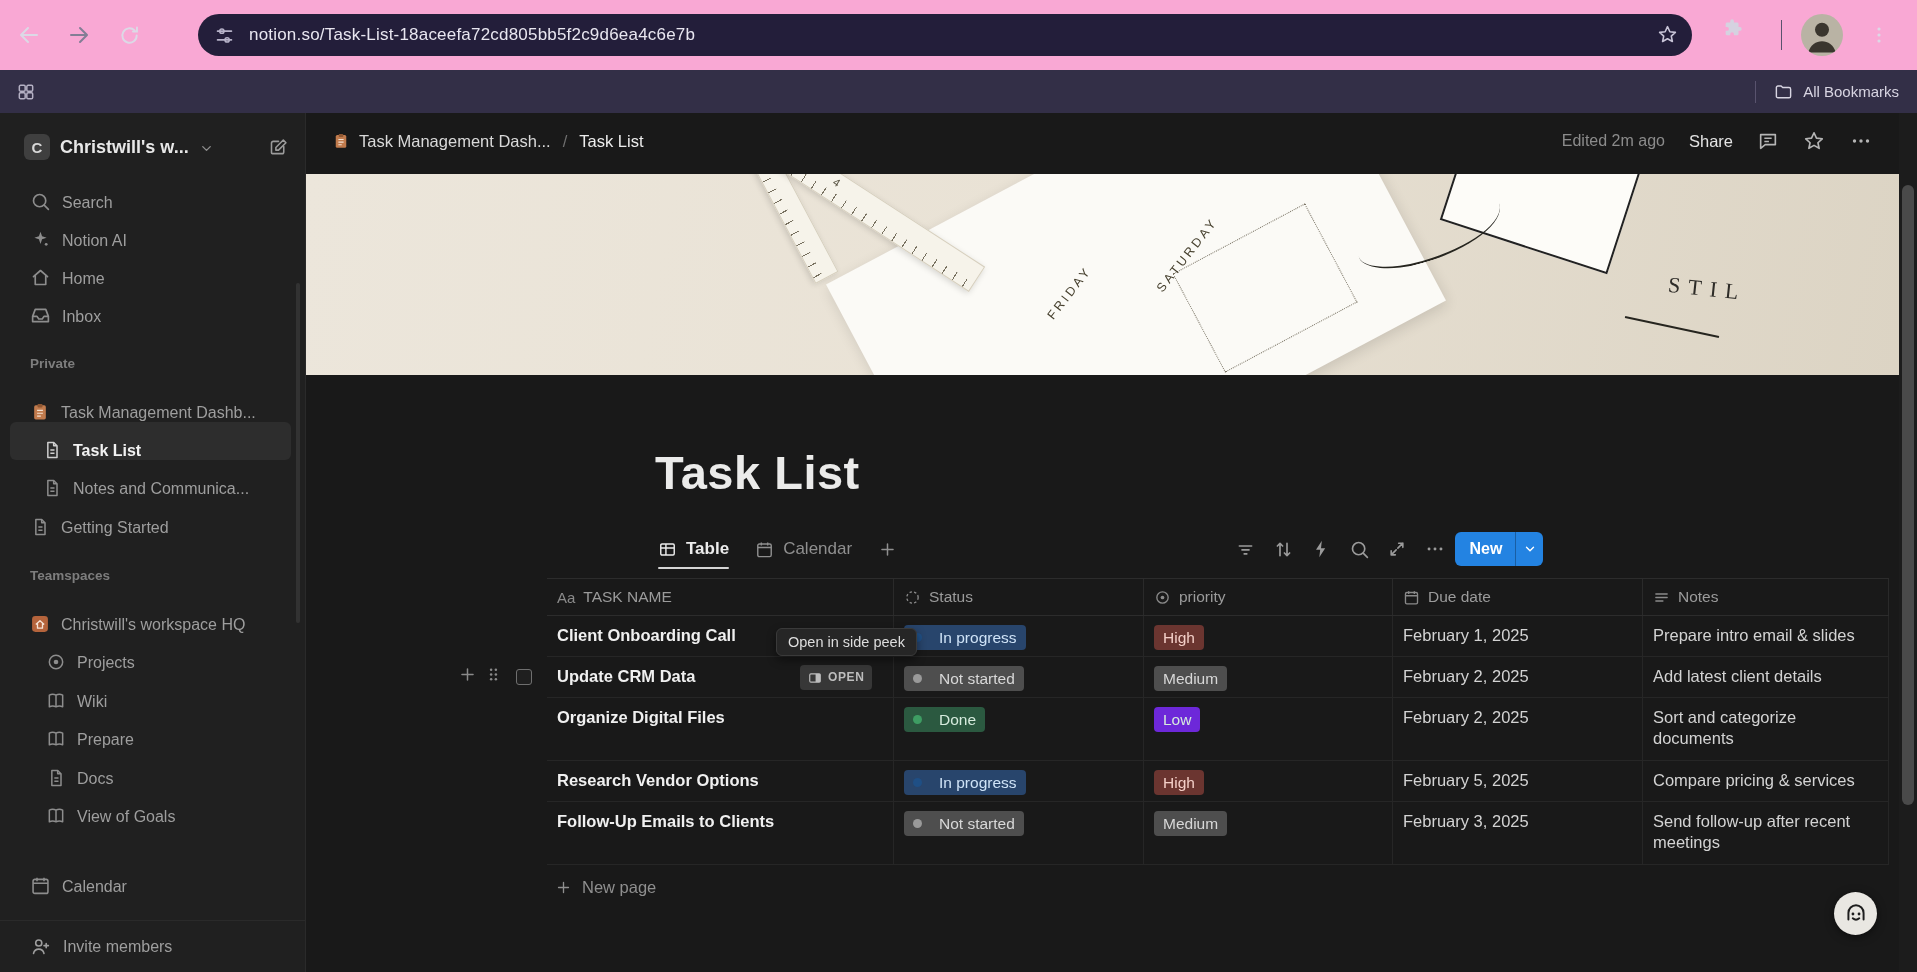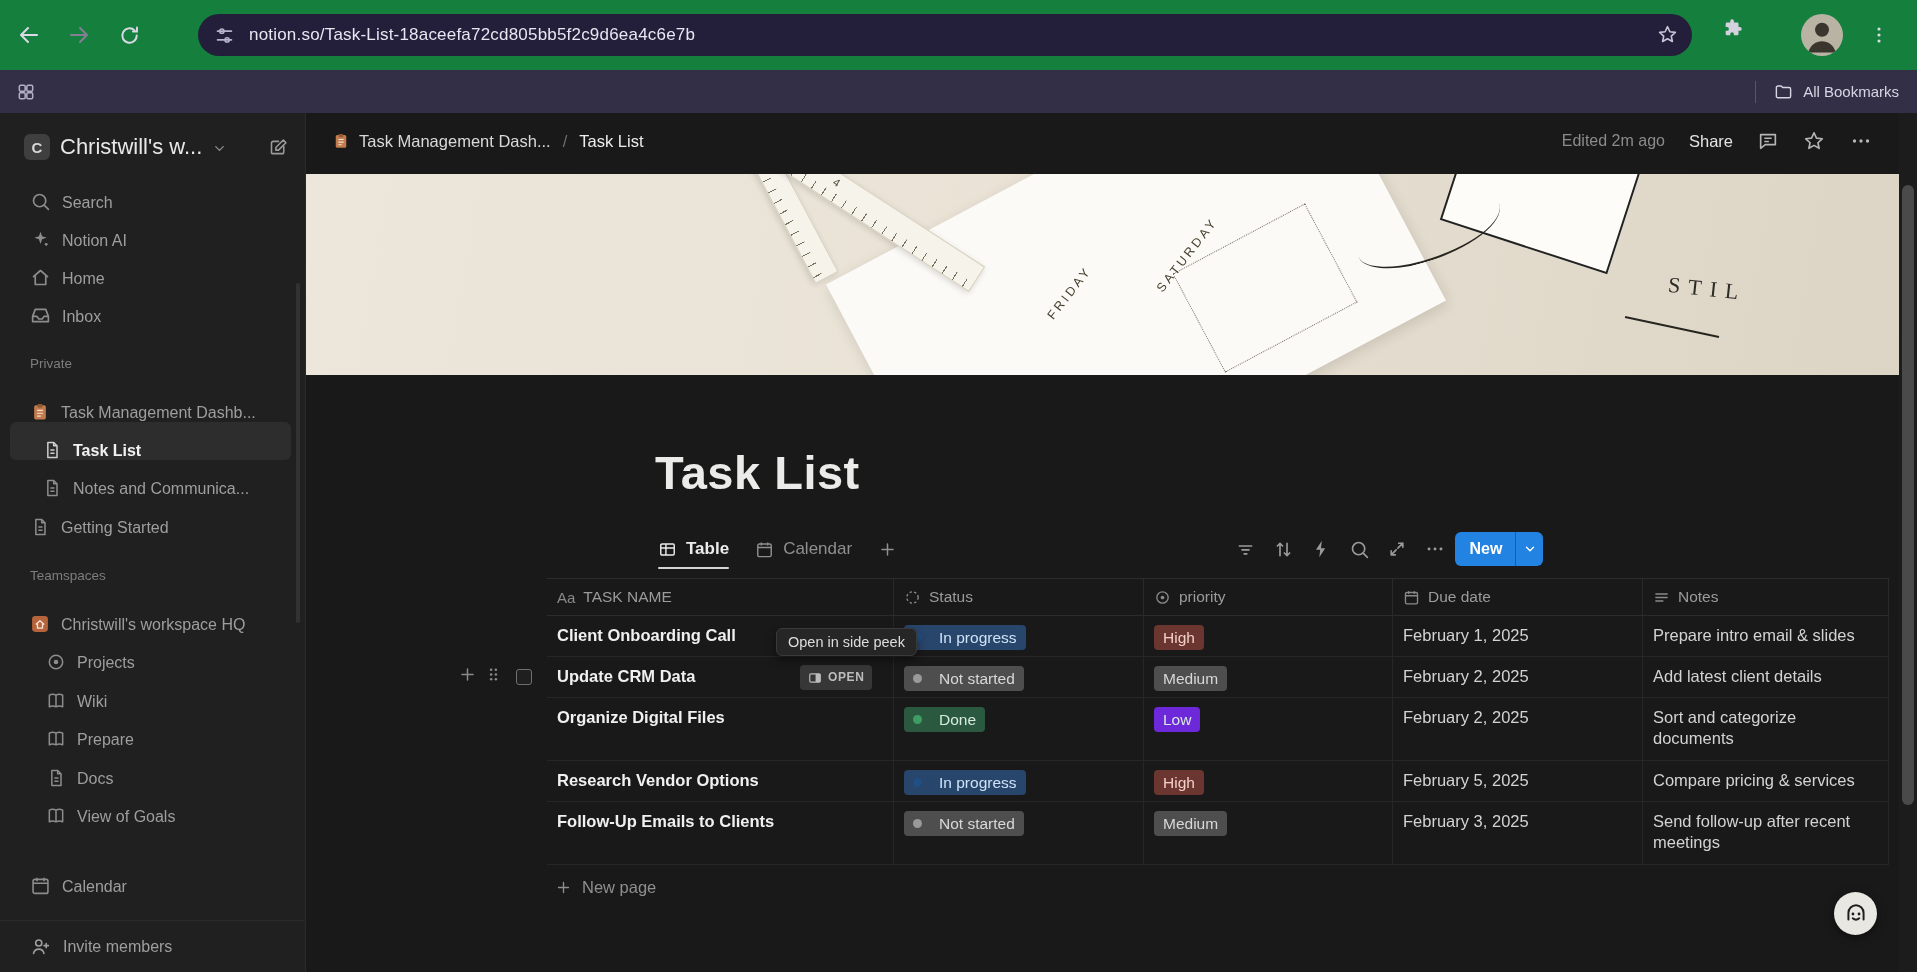--- a/index.html
+++ b/index.html
@@ -2,21 +2,21 @@
 <html><head>
 <meta charset="utf-8">
 <style>
   *{box-sizing:border-box;margin:0;padding:0}
   html,body{width:1917px;height:972px;overflow:hidden;background:#191919;
     font-family:"Liberation Sans",sans-serif;}
   svg{display:block}
   .ic{color:inherit}
 
   
-  .browser-top{position:absolute;left:0;top:0;right:0;height:70px;background:#15803d;display:flex;align-items:center}
+  .browser-top{position:absolute;left:0;top:0;right:0;height:70px;background:#f9a8d4;display:flex;align-items:center}
   .nav-btn{width:42px;height:42px;margin-left:8px;border-radius:50%;display:flex;align-items:center;justify-content:center;color:#dcd9e6}
   .nav-btn.disabled{color:#837e95}
   .addressbar{position:absolute;left:198px;top:14px;width:1494px;height:42px;border-radius:21px;background:#231e3a;display:flex;align-items:center}
   .site-info{margin-left:16px;color:#b7b3c9}
   .url-text{margin-left:14px;color:#e8e6f0;font-size:17px;letter-spacing:.2px}
   .ab-star{position:absolute;right:14px;top:10px;color:#c9c5d8}
   .puzzle-btn{position:absolute;left:1722px;top:17px;color:#d5d2e0}
   .tb-divider{position:absolute;left:1781px;top:20px;width:1px;height:30px;background:#59536e}
   .avatar{position:absolute;left:1801px;top:14px;width:42px;height:42px;border-radius:50%;background:#b9b3a4;overflow:hidden;display:flex;align-items:center;justify-content:center}
   .menu3{position:absolute;left:1868px;top:17px;color:#dcd9e6}
@@ -27,30 +27,30 @@
 
   
   .app{position:absolute;left:0;top:113px;right:0;bottom:0;background:#191919}
   .win-scroll{position:absolute;right:0;top:0;bottom:0;width:18px;background:#1c1c1c}
   .win-scroll .thumb{position:absolute;left:3px;right:3px;top:72px;height:620px;background:#4a4a4a;border-radius:7px}
 
   
   .sidebar{position:absolute;left:0;top:0;bottom:0;width:306px;background:#202020;border-right:1px solid #2a2a2a}
   .ws{position:absolute;top:12px;left:10px;right:6px;height:44px;display:flex;align-items:center;padding-left:14px;gap:10px;border-radius:6px}
   .ws-tile{width:26px;height:26px;border-radius:6px;background:#3f3f3f;color:#d8d8d8;font-size:15px;font-weight:700;display:flex;align-items:center;justify-content:center}
-  .ws-name{color:#e8e8e8;font-weight:400;font-size:22px;white-space:nowrap}
+  .ws-name{color:#e8e8e8;font-weight:700;font-size:18px;white-space:nowrap}
   .ws-chev{color:#8d8d8d;margin-top:2px}
   .ws-compose{margin-left:auto;margin-right:10px;color:#9b9b9b}
   .si{position:absolute;left:10px;right:14px;height:38px;border-radius:6px;display:flex;align-items:flex-end;padding-left:20px;gap:11px;color:#9e9e9e;font-size:16px;white-space:nowrap}
   .si .ic{color:#8d8d8d;flex:0 0 auto}
   .si.ind1{padding-left:32px}
   .si.ind2{padding-left:36px}
   .si.selected{background:#2d2d2d;color:#f2f2f2;font-weight:600}
   .si.selected .ic{color:#cfcfcf}
-  .section-label{position:absolute;left:30px;height:24px;display:flex;align-items:center;font-size:13.5px;font-weight:400;color:#7d7d7d}
+  .section-label{position:absolute;left:30px;height:24px;display:flex;align-items:center;font-size:13.5px;font-weight:700;color:#7d7d7d}
   .invite{position:absolute;left:0;right:0;bottom:0;height:52px;border-top:1px solid #2a2a2a;display:flex;align-items:center;gap:12px;padding-left:30px;color:#9e9e9e;font-size:16px}
   .side-scrollbar{position:absolute;right:5px;top:170px;width:4px;height:340px;background:#3c3c3c;border-radius:2px;opacity:.65}
 
   
   .content{position:absolute;left:306px;top:0;right:18px;bottom:0}
 
   .phead{position:absolute;left:0;top:0;right:0;height:56px;display:flex;align-items:center;padding:0 26px}
   .crumb{display:flex;align-items:center;gap:9px;color:#d9d9d9;font-size:16.5px}
   .crumb .sep{color:#6f6f6f;margin:0 3px}
   .crumb .current{color:#ededed}

